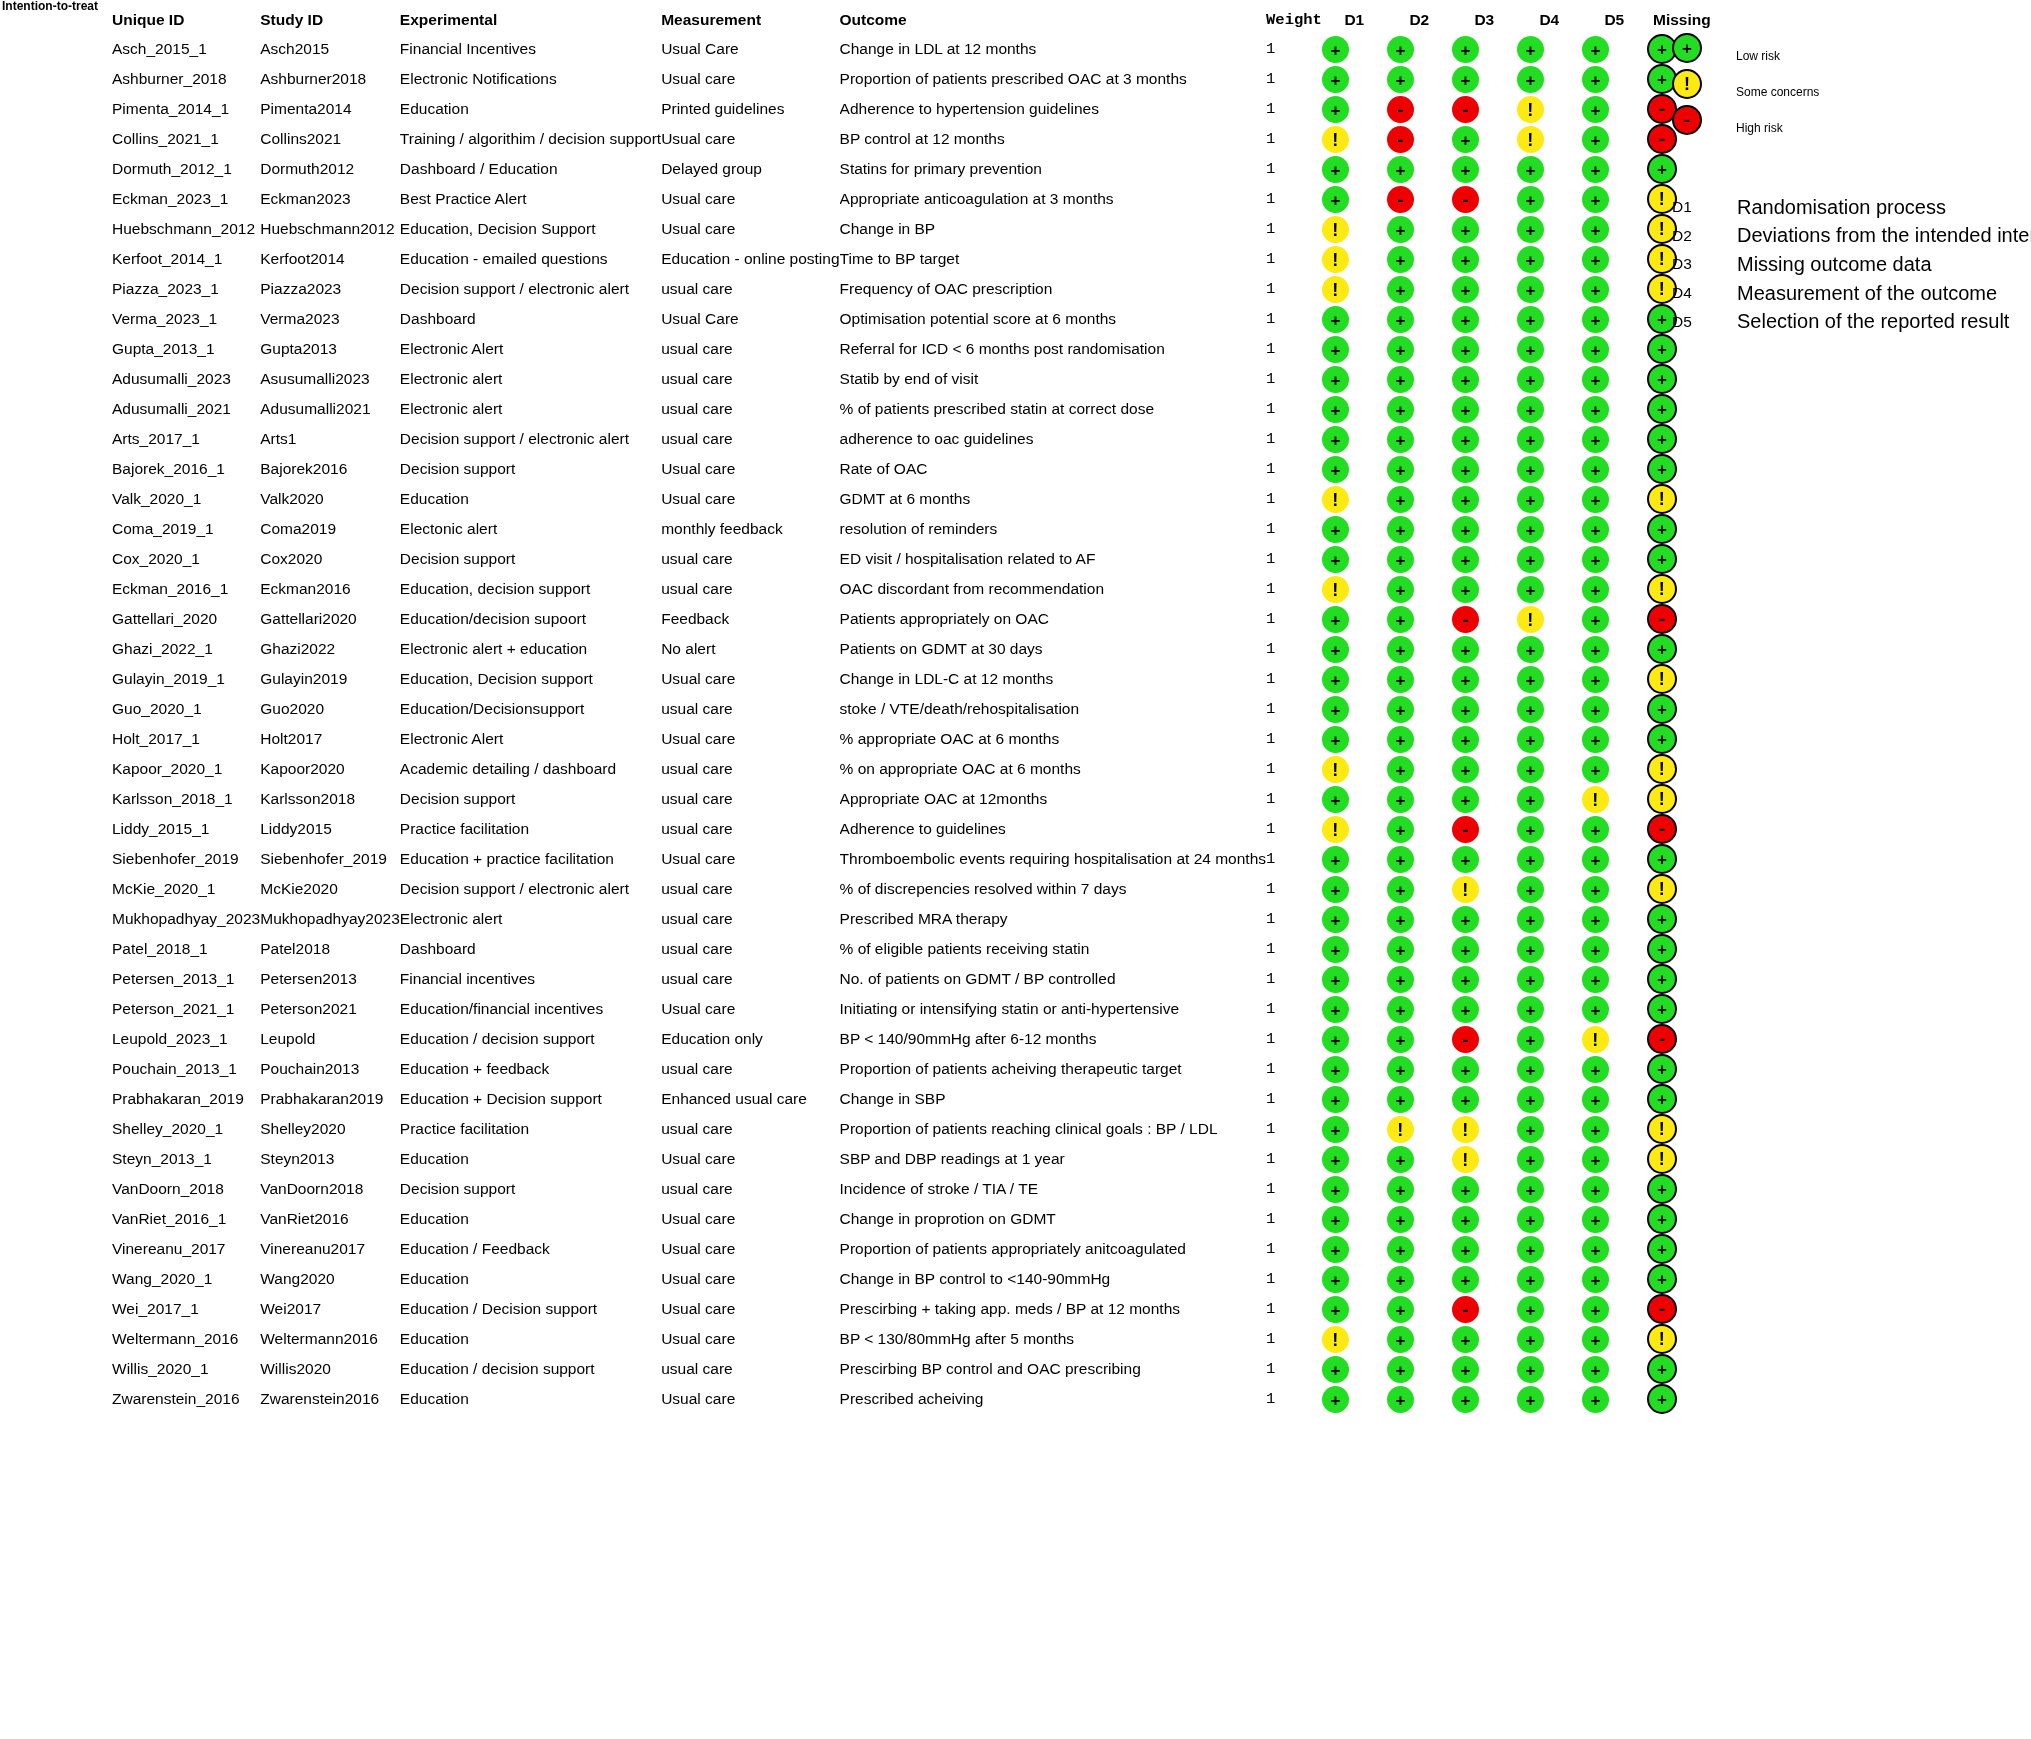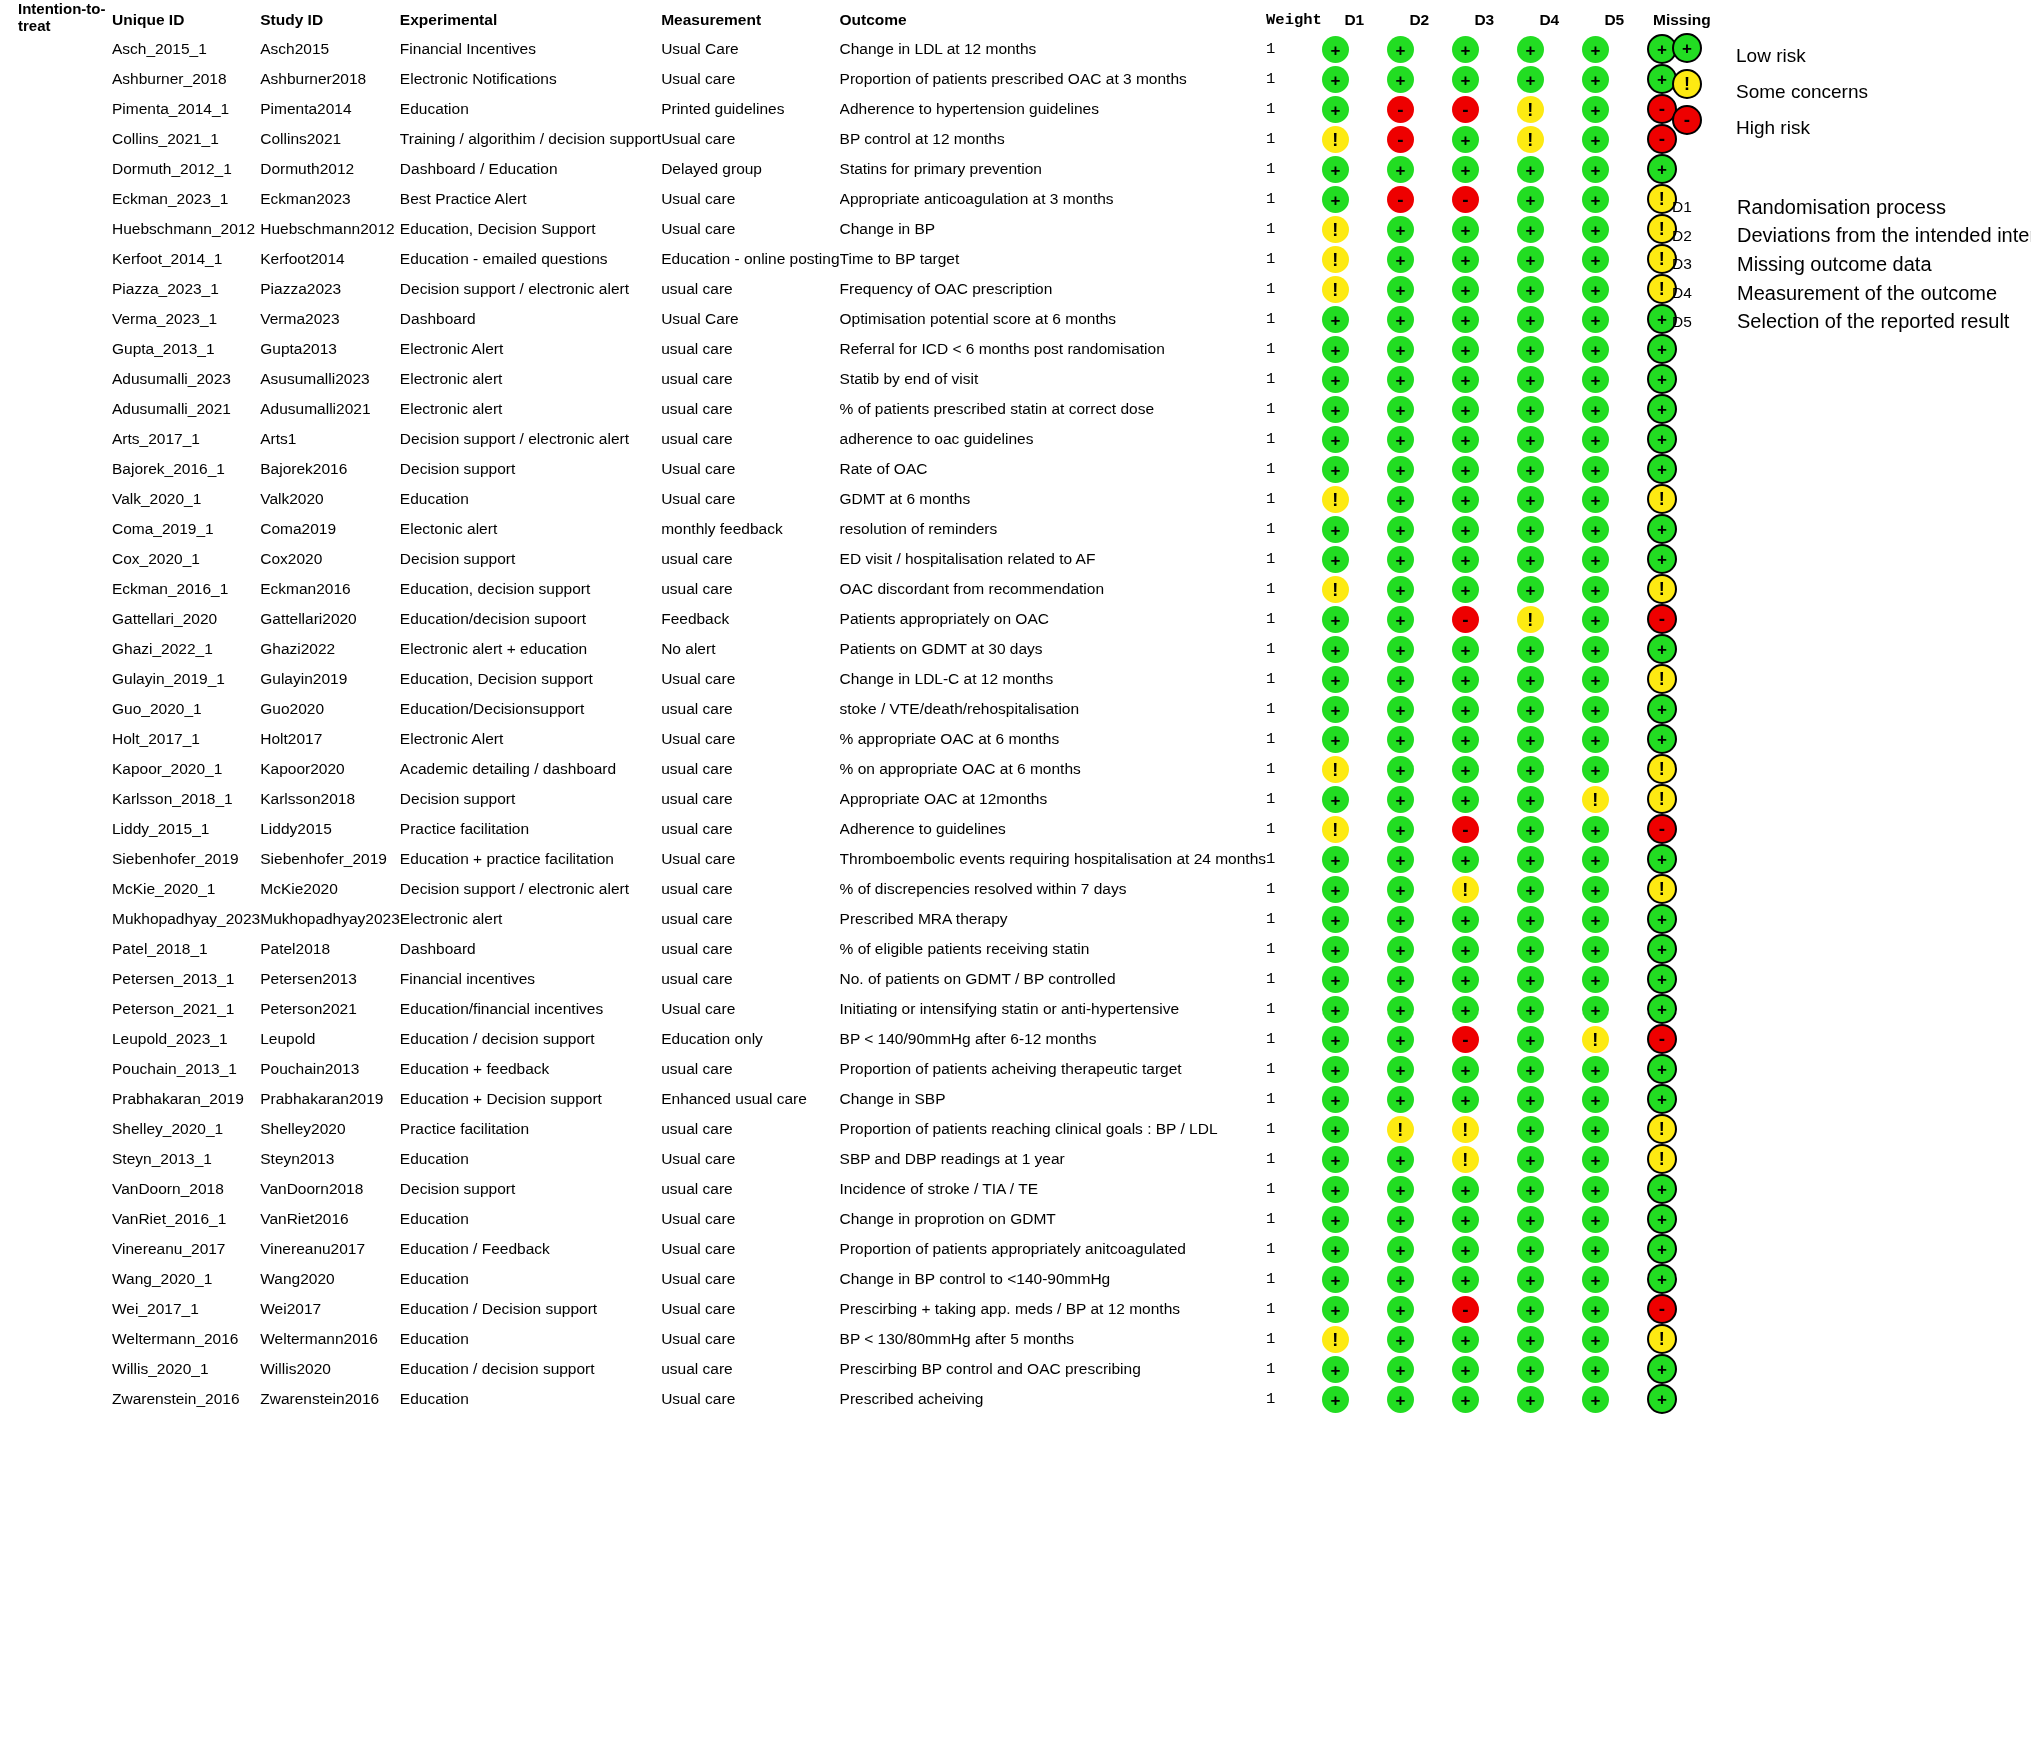--- a/index.html
+++ b/index.html
@@ -17,23 +17,22 @@
   }
 
   #root { position: relative; width: 2031px; height: 1739px; }
 
   
   .corner-label {
     position: absolute;
     left: 2px; top: 0px;
     width: 110px;
     font-weight: bold;
-    font-size: 15px;
+    font-size: 12px;
     line-height: 1.15;
-    margin-left: 16px;
   }
 
   
   .rob-table {
     position: absolute;
     left: 112px; top: 8px;
     border-collapse: collapse;
     table-layout: fixed;
   }
   .rob-table th, .rob-table td {
@@ -104,21 +103,21 @@
     border: 2.4px solid #000;
   }
 
   
   .legend { position: absolute; left: 1672px; top: 30px; }
   .legend-row {
     display: flex; align-items: center;
     height: 36px;
   }
   .legend-row .swatch { width: 64px; display: flex; justify-content: flex-start; }
-  .legend-row .ltext { font-size: 19px; white-space: nowrap; margin-top: 16px; }
+  .legend-row .ltext { font-size: 12px; white-space: nowrap; margin-top: 16px; }
 
   .domain-legend { position: absolute; left: 1672px; top: 193px; }
   .dom-row { display: flex; align-items: center; height: 28.6px; }
   .dom-row .dkey { width: 65px; font-size: 15.5px; }
   .dom-row .dlabel { font-size: 20px; white-space: nowrap; }
 </style>
 </head>
 <body>
 
 <div id="root">

